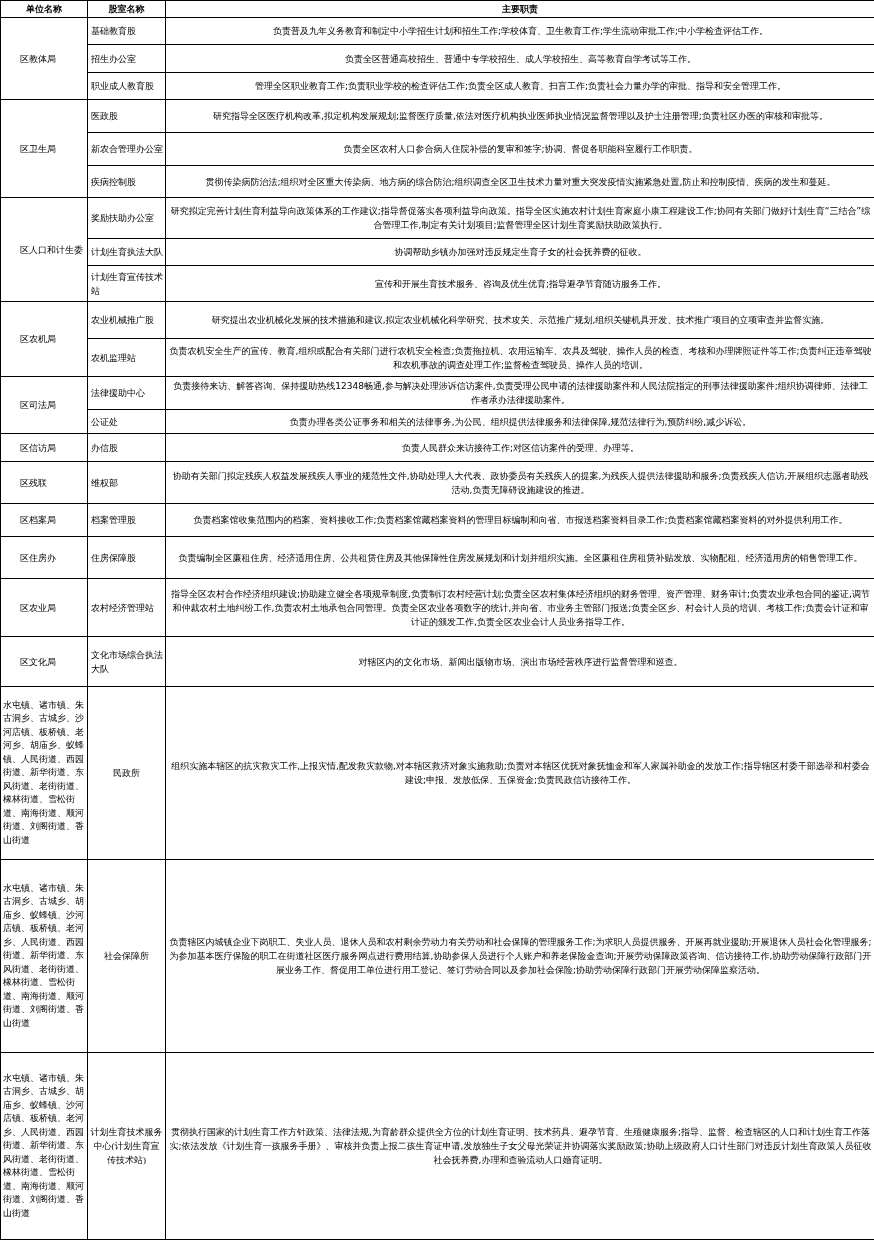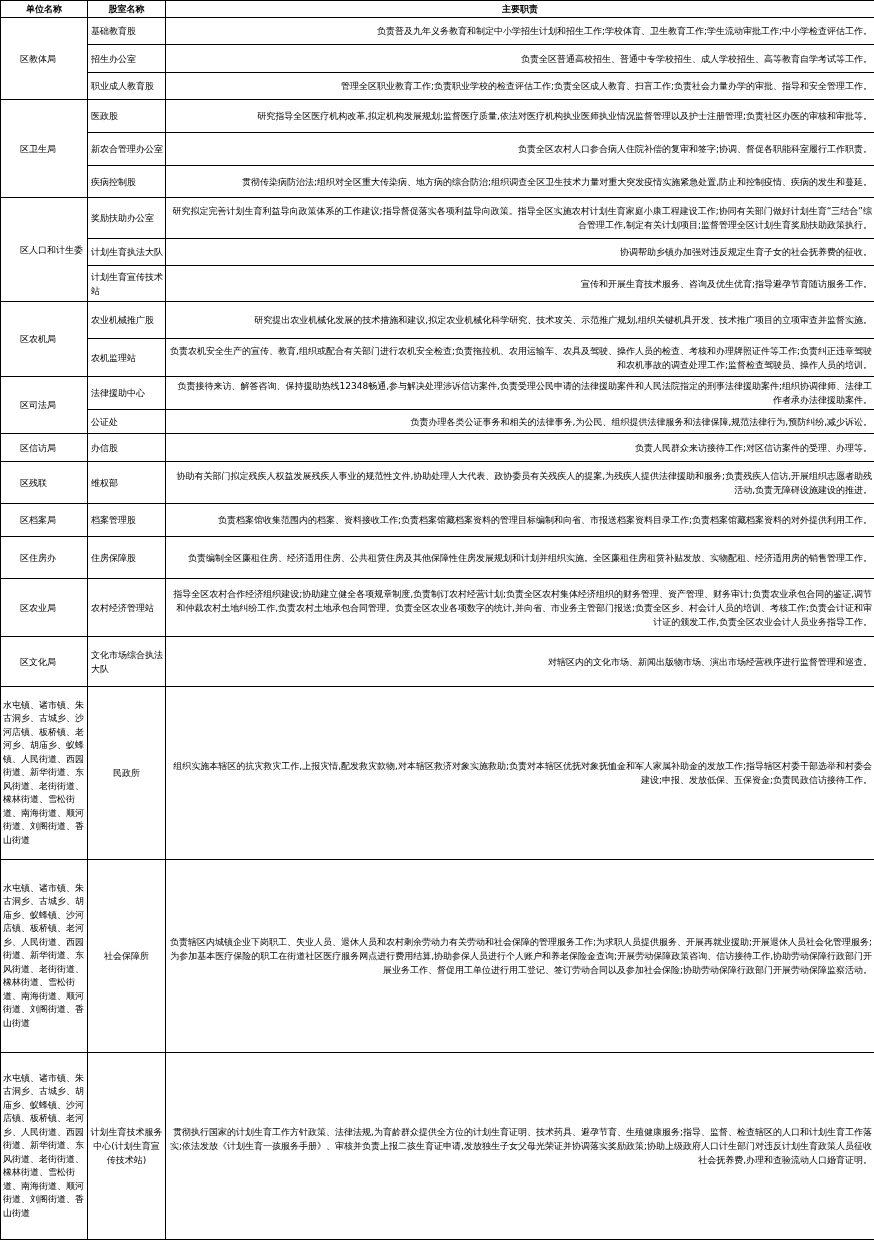--- a/index.html
+++ b/index.html
@@ -5,23 +5,23 @@
   html,body{margin:0;padding:0;background:#fff;}
   body{width:874px;}
   #sheet{width:874px;min-height:1243px;overflow:hidden;}
   table{border-collapse:collapse;table-layout:fixed;width:874px;
         font-family:"DejaVu Sans",sans-serif;font-size:9px;color:#000;}
   th,td{border:1px solid #000;vertical-align:middle;padding:1px 2px;
         word-break:break-all;line-height:14px;overflow:hidden;}
   th{font-weight:bold;text-align:center;}
   td.unit{text-align:left;padding-left:19px;}
   td.unit.town-unit{padding:2px 2px;line-height:13.5px;}
-  td.dept{text-align:left;padding-left:3px;}
+  td.dept{text-align:left;padding-left:3px;font-family:Liberation Serif, serif;}
   td.dept.town-dept{text-align:center;padding:16px 2px;}
-  td.duty{text-align:right;padding-left:3px;}
+  td.duty{text-align:center;padding-left:3px;}
 </style>
 </head>
 <body>
 
 <div id="sheet">
   <table>
     <colgroup>
       <col style="width:87px">
       <col style="width:78px">
       <col style="width:709px">

